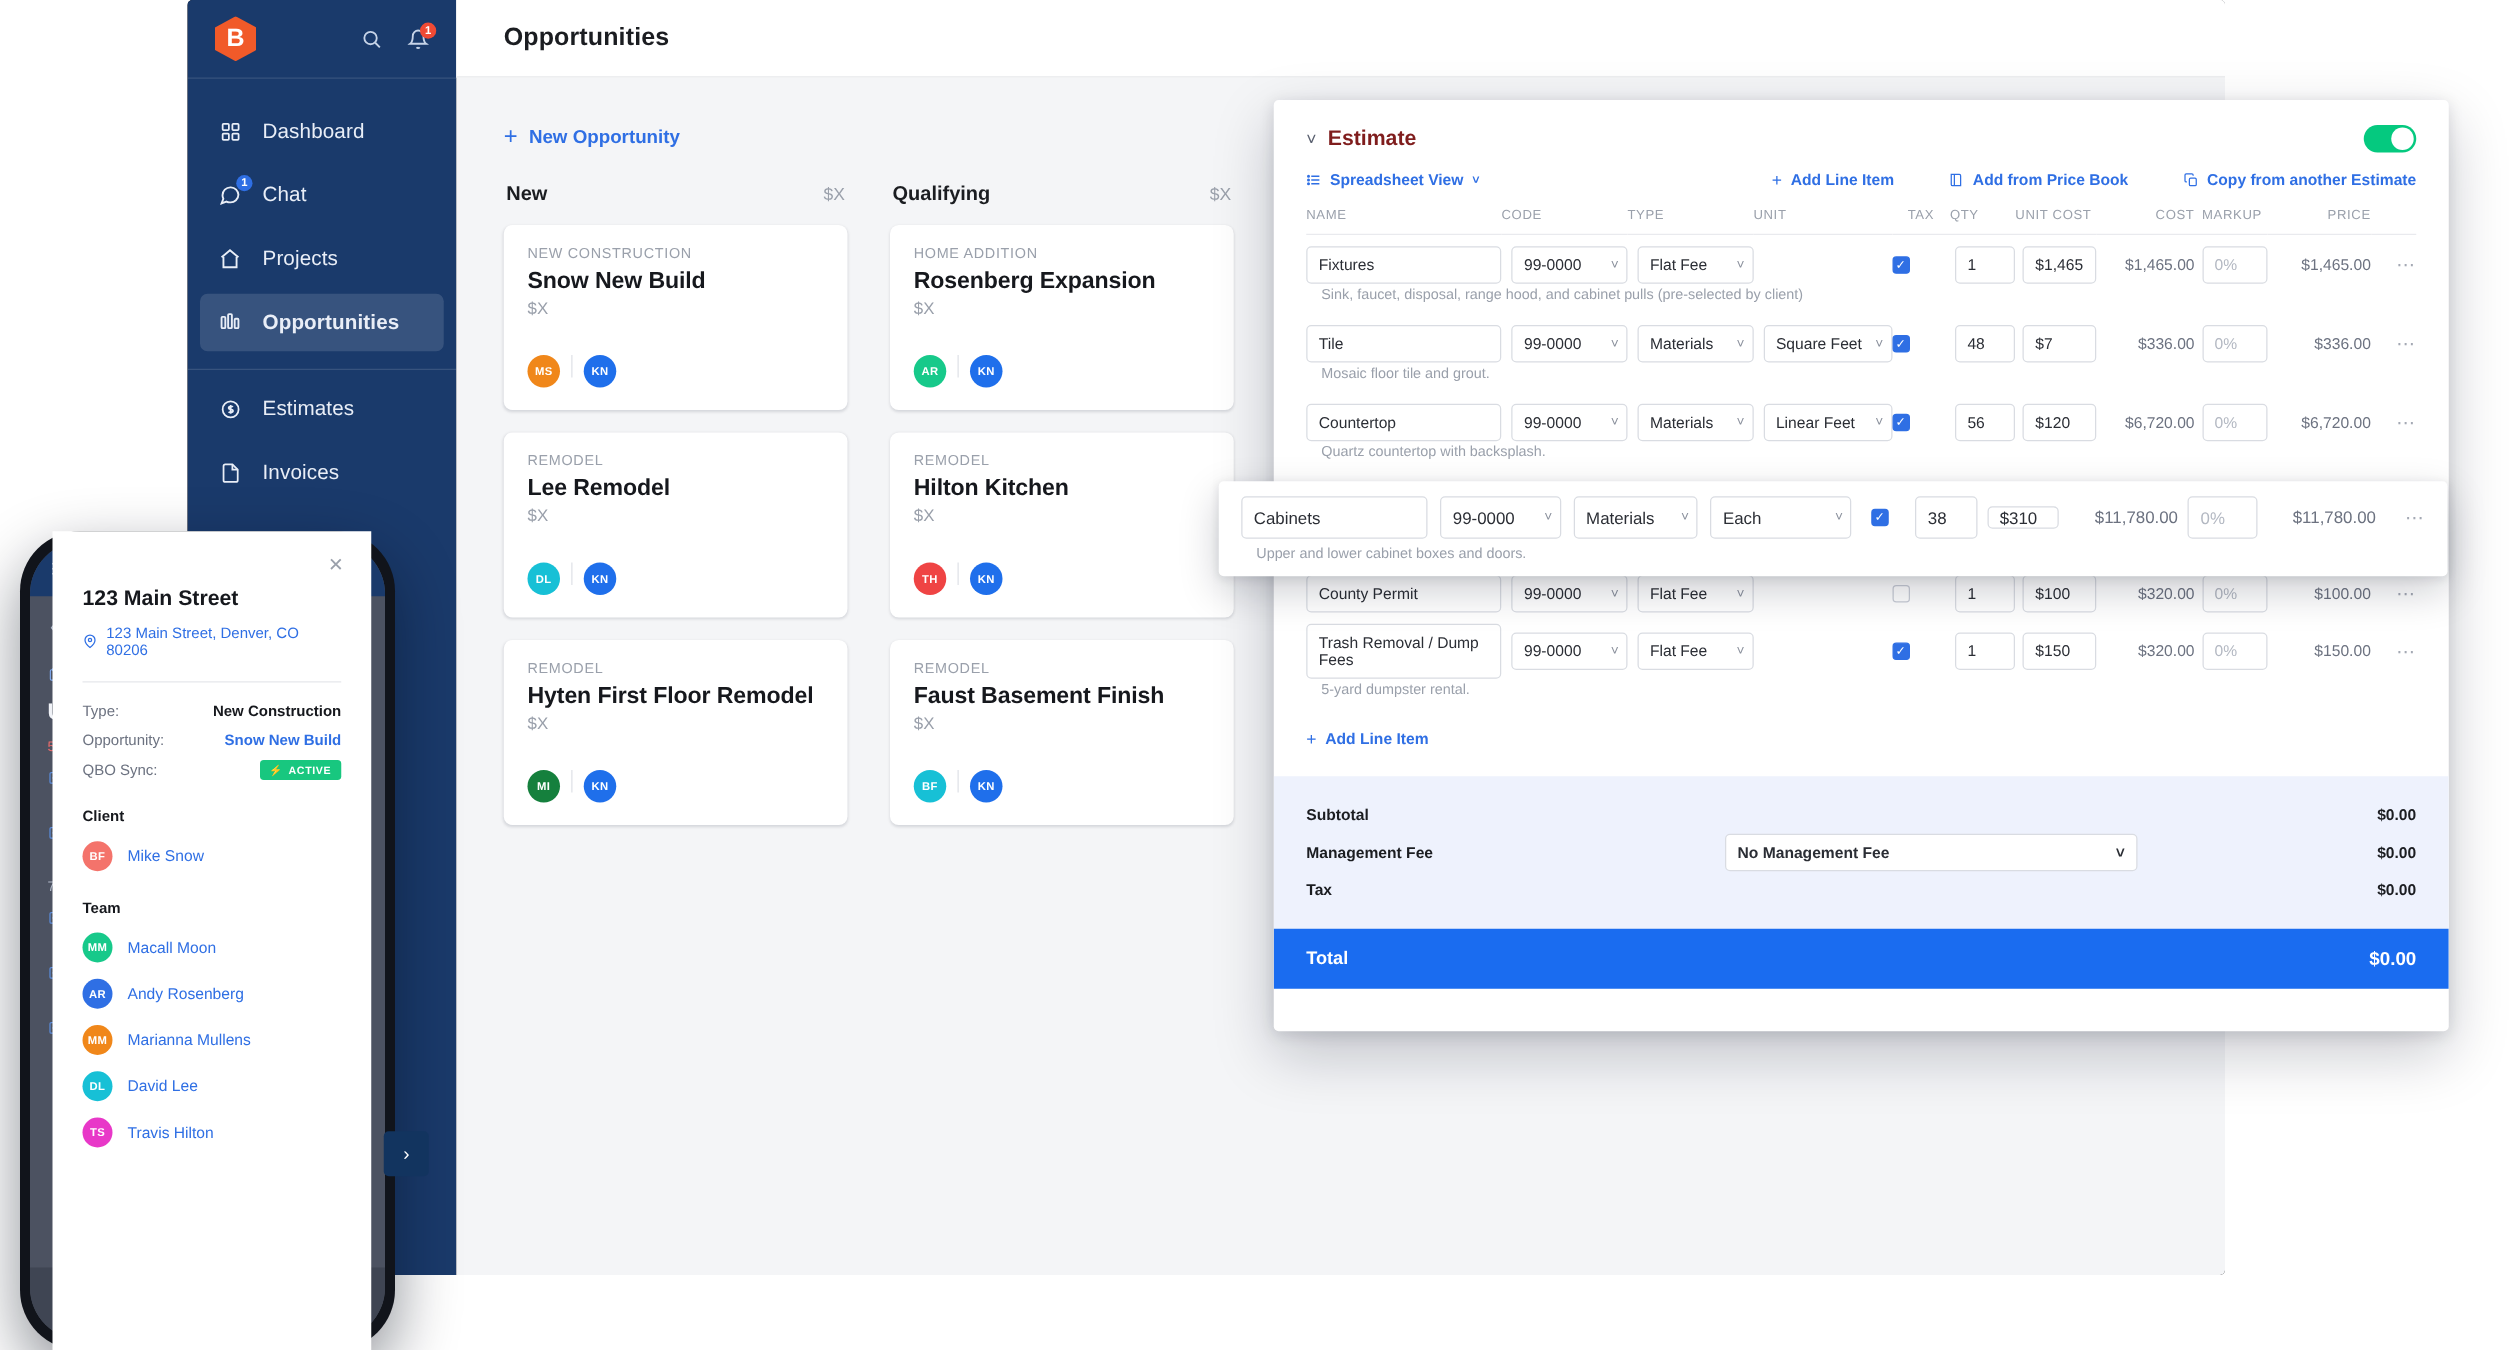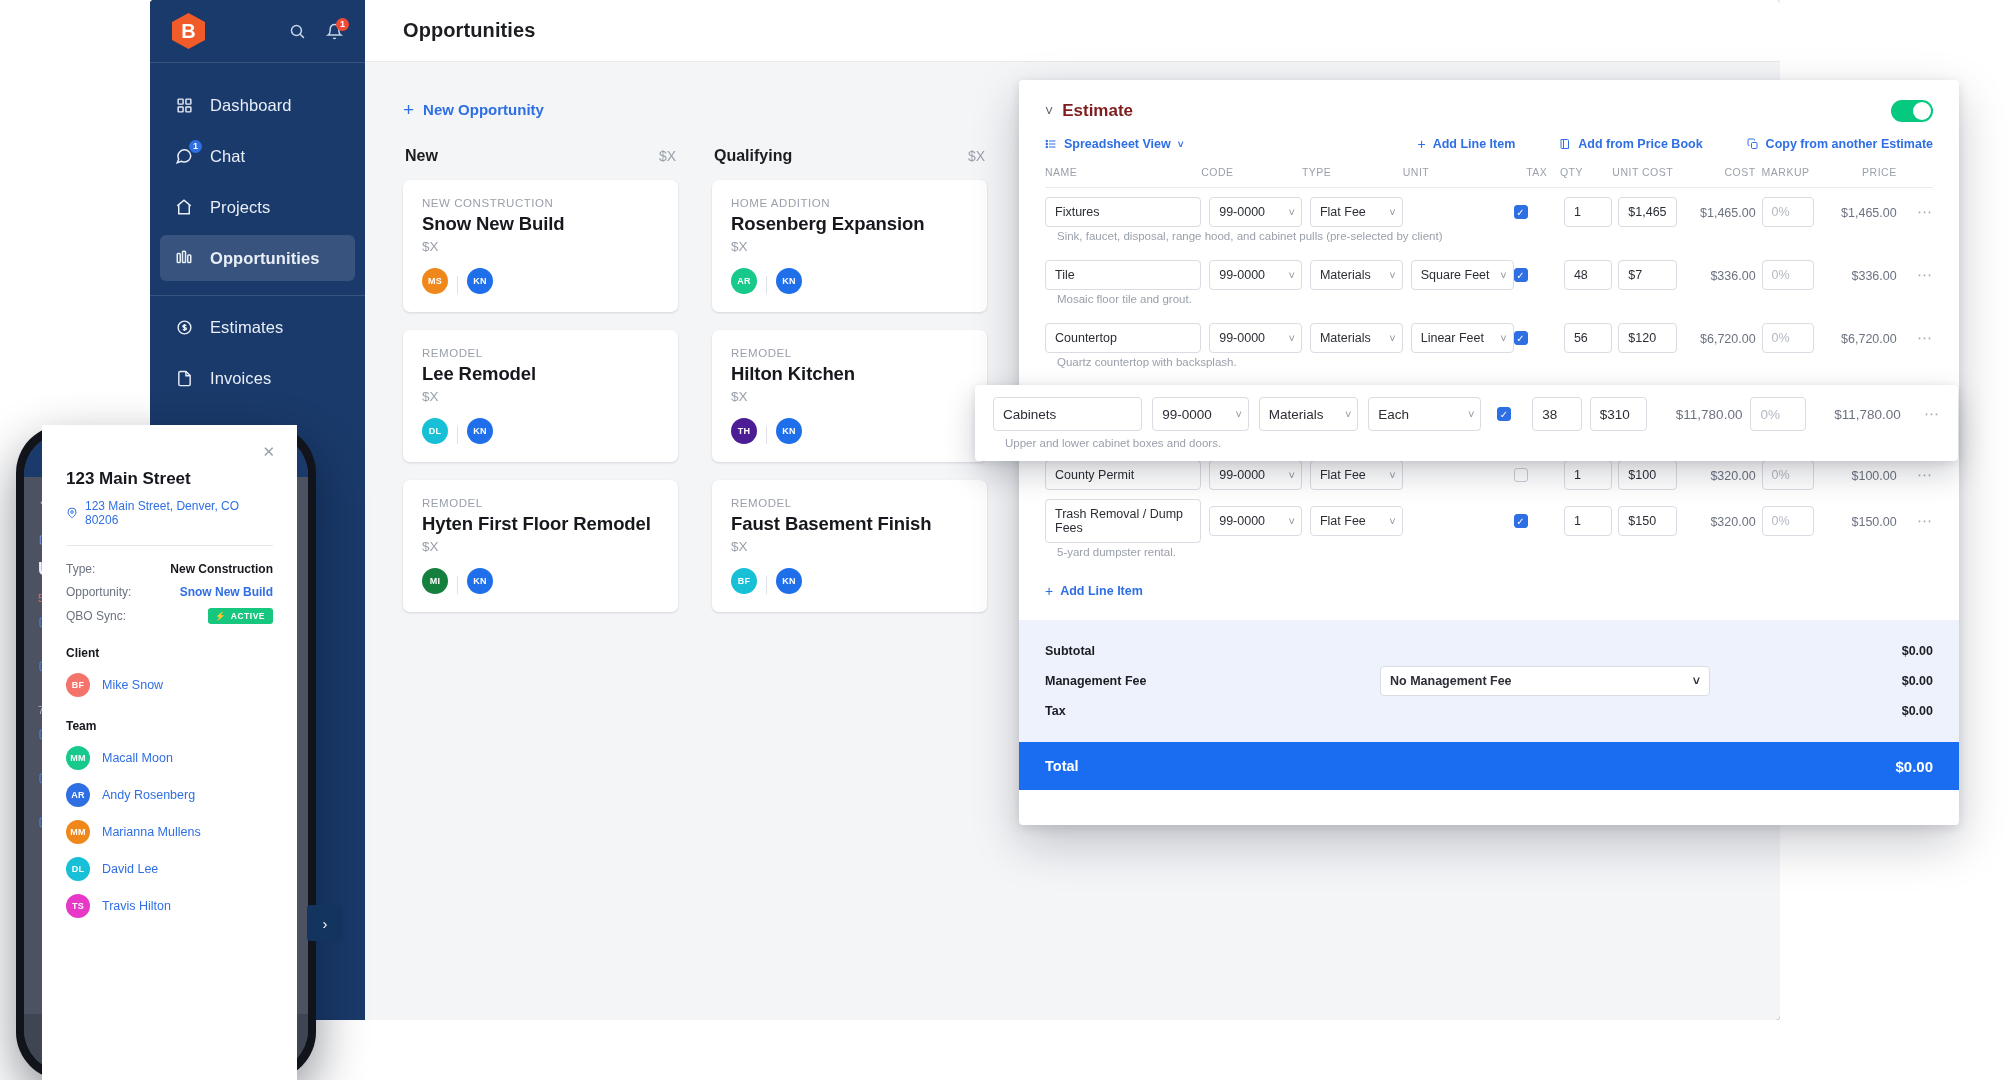--- a/index.html
+++ b/index.html
@@ -76,21 +76,21 @@
   }
   .col-head .t { font-size:16px; font-weight:700; color:#1b1d21; }
   .col-head .v { font-size:14px; color:#9aa0ab; }
   .card {
     background:#fff; border-radius:7px; padding: 17px 19px 18px 19px; margin-bottom:18px;
     box-shadow: 0 1px 3px rgba(16,24,40,.09), 0 1px 2px rgba(16,24,40,.05);
   }
   .card .kind { font-size:11.5px; letter-spacing:.55px; color:#9aa0ab; text-transform:uppercase; }
   .card .title { font-size:18.5px; font-weight:700; color:#16181d; margin-top:4px; letter-spacing:-.1px; }
   .card .amt { font-size:13.5px; color:#9aa0ab; margin-top:4px; }
-  .avatars { display:flex; align-items:flex-end; gap:9px; margin-top:14px; }
+  .avatars { display:flex; align-items:flex-start; gap:9px; margin-top:30px; }
   .av {
     width:26px; height:26px; border-radius:50%; color:#fff;
     font-size:9px; font-weight:700; display:flex; align-items:center; justify-content:center;
     letter-spacing:.3px;
   }
   .av-sep { width:1px; height:18px; background:#dfe2e8; }
 
   
   .estimate {
     position:absolute; left:1019px; top:80px; width:940px; height:745px;
@@ -381,21 +381,21 @@
                   <div class="av" style="background:#17c98a">AR</div>
                   <div class="av-sep"></div>
                   <div class="av" style="background:#1f6feb">KN</div>
                 </div>
               </div>
               <div class="card">
                 <div class="kind">REMODEL</div>
                 <div class="title">Hilton Kitchen</div>
                 <div class="amt">$X</div>
                 <div class="avatars">
-                  <div class="av" style="background:#4c1d95">TH</div>
+                  <div class="av" style="background:#ef4444">TH</div>
                   <div class="av-sep"></div>
                   <div class="av" style="background:#1f6feb">KN</div>
                 </div>
               </div>
               <div class="card">
                 <div class="kind">REMODEL</div>
                 <div class="title">Faust Basement Finish</div>
                 <div class="amt">$X</div>
                 <div class="avatars">
                   <div class="av" style="background:#17c0d6">BF</div>
@@ -799,21 +799,21 @@
                 <span class="cv">˅</span>
               </div>
             </td>
         <td style="text-align:center">
               <div class="chk" style="margin:0 auto">✓</div>
             </td>
         <td style="padding-left:6px">
               <div class="fld num" style="height:34px;font-size:13.5px">38</div>
             </td>
         <td style="padding-left:8px">
-              <div class="fld num" style="height:34px;font-size:13.5px">$310</div>
+              <div class="fld num" style="height:18px;font-size:13.5px">$310</div>
             </td>
         <td style="text-align:right"><span class="ro" style="font-size:13.5px">$11,780.00</span></td>
         <td style="padding-left:8px">
               <div class="fld num muted" style="height:34px;font-size:13.5px">0%</div>
             </td>
         <td style="text-align:right"><span class="ro" style="font-size:13.5px">$11,780.00</span></td>
         <td style="text-align:right"><span class="dots">⋯</span></td>
       </tr>
     </tbody>
       </table>

